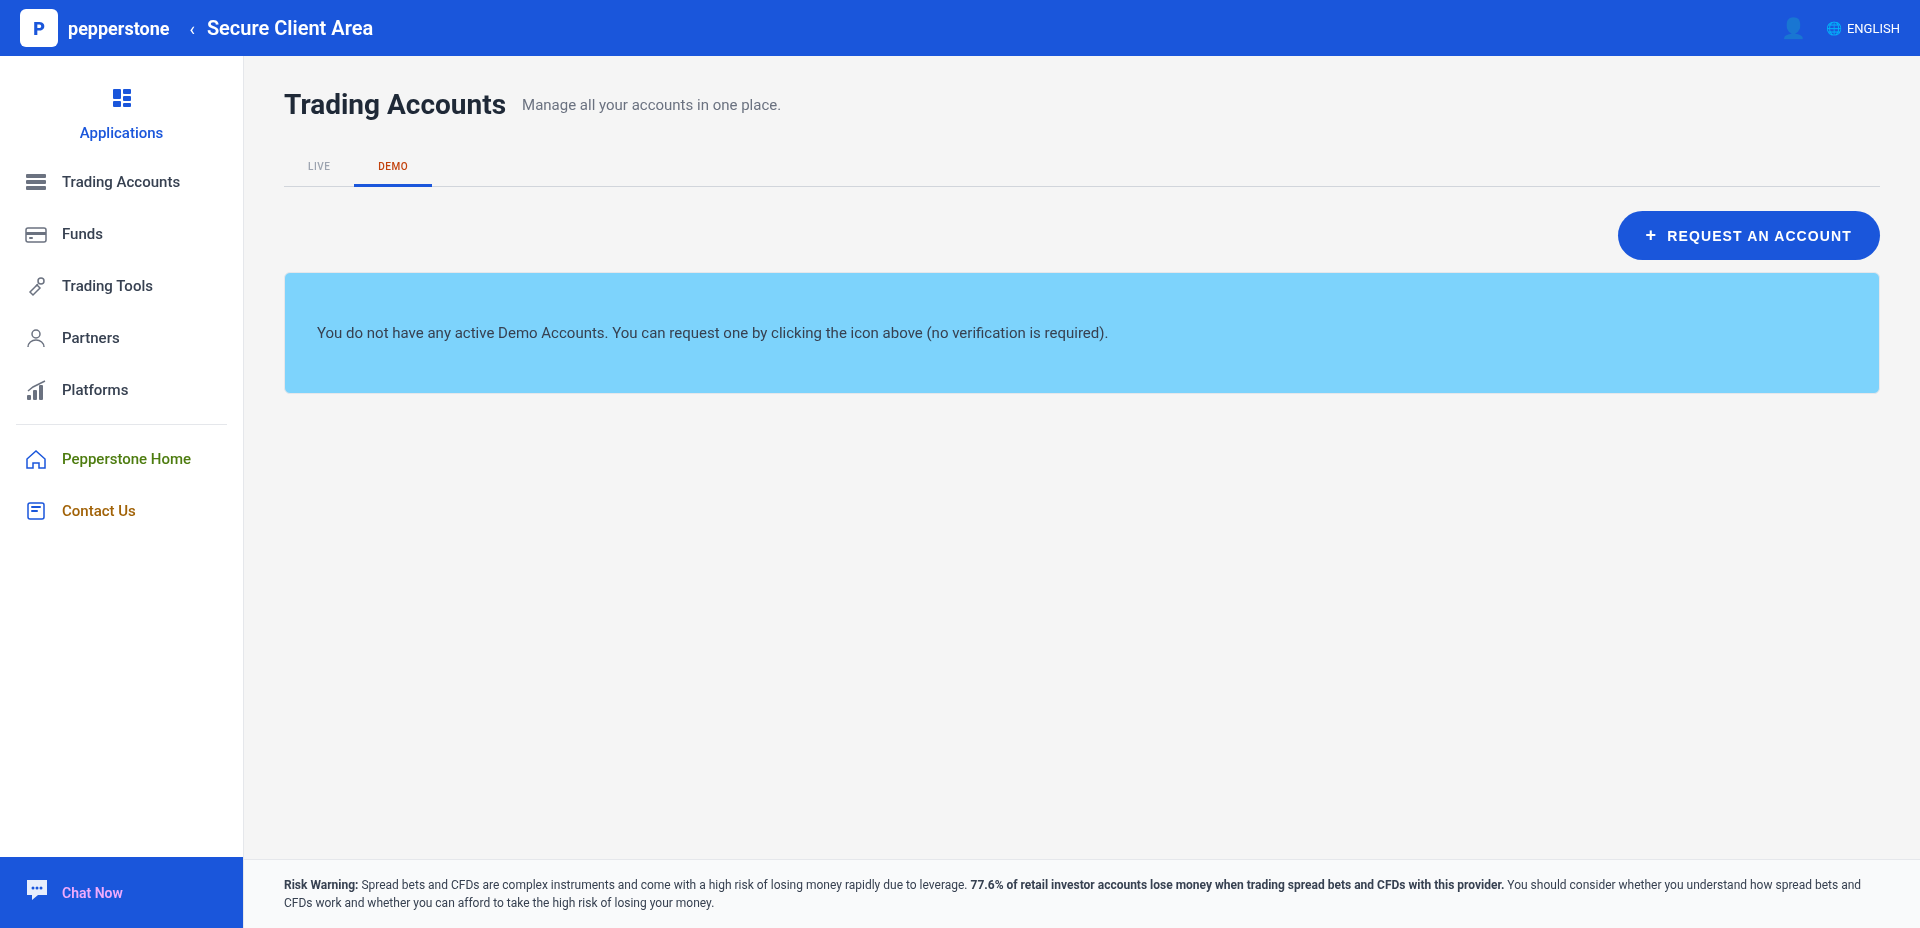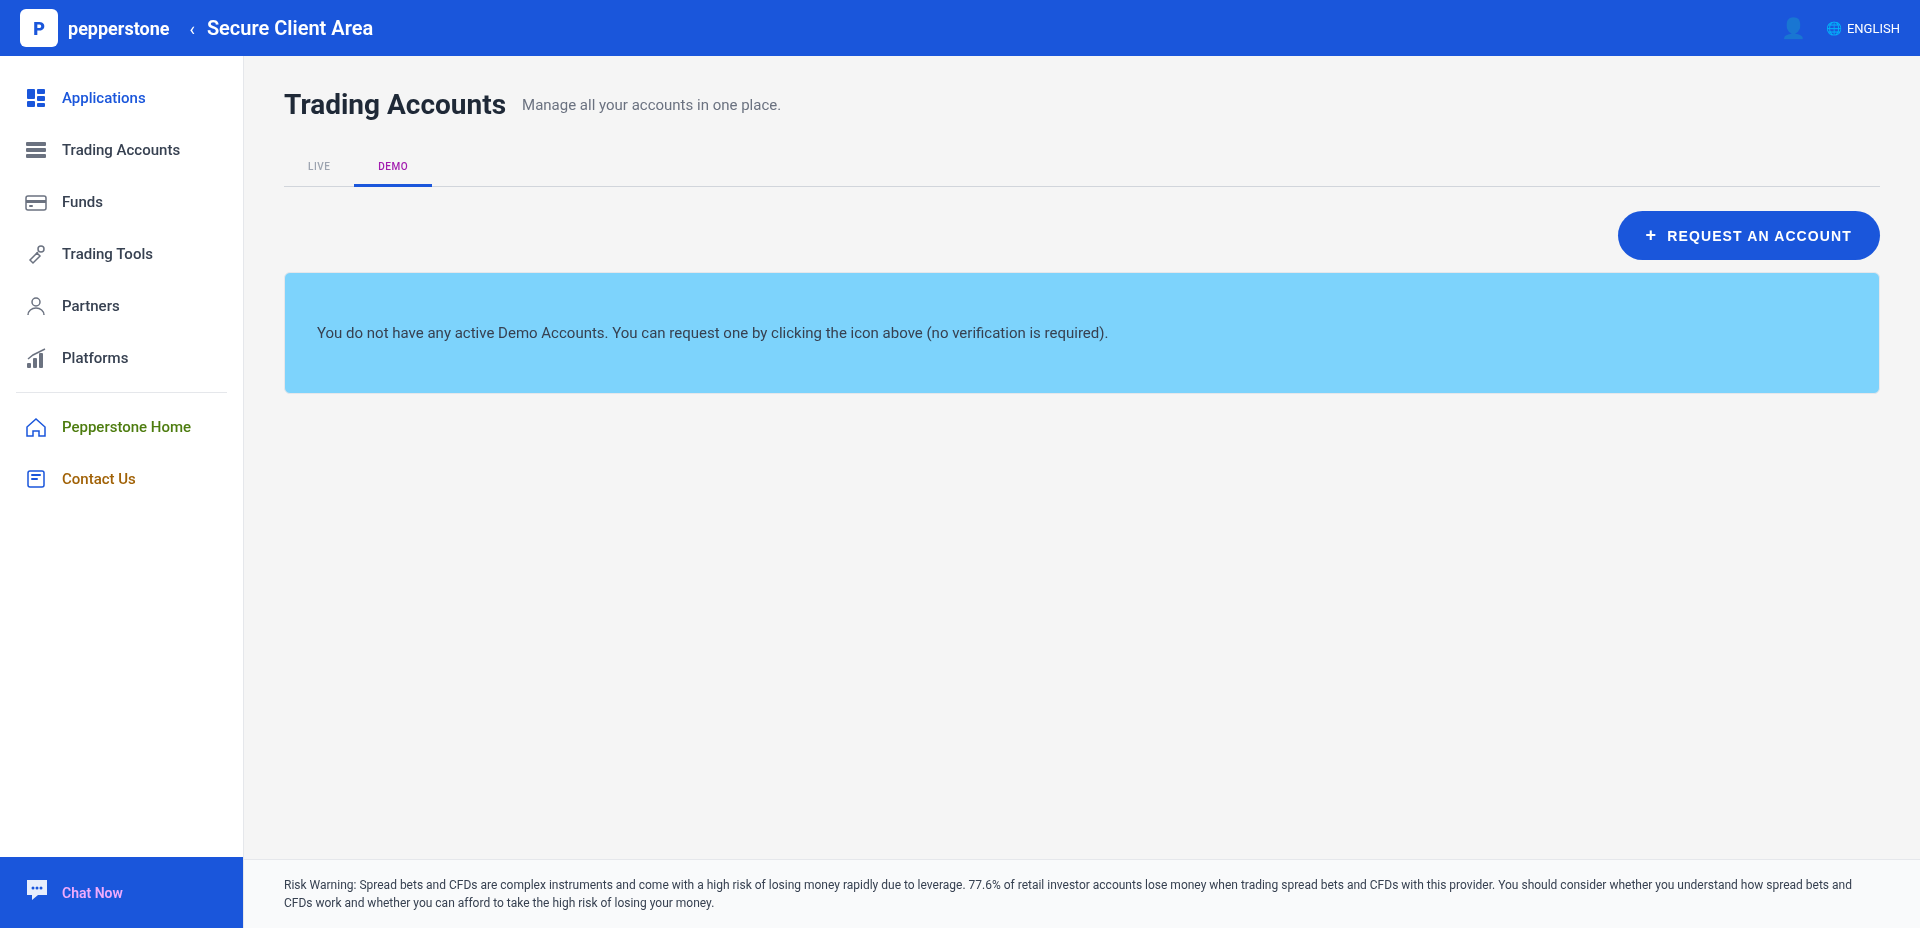--- a/index.html
+++ b/index.html
@@ -93,21 +93,21 @@
     .sidebar-item {
       display: flex;
       align-items: center;
       gap: 14px;
       padding: 14px 24px;
       cursor: pointer;
       color: #374151;
       font-size: 15px;
       font-weight: 500;
     }
-    .sidebar-item.active { color: #1a56db; }
+    .sidebar-item.active { color: #1a56db; flex-direction: column; }
     .sidebar-item-icon {
       width: 24px;
       height: 24px;
       display: flex;
       align-items: center;
       justify-content: center;
       font-size: 18px;
       color: inherit;
       flex-shrink: 0;
     }
@@ -174,21 +174,21 @@
       font-size: 10px;
       font-weight: 500;
       color: #9ca3af;
       cursor: pointer;
       border-bottom: 3px solid transparent;
       letter-spacing: 0.05em;
       text-transform: uppercase;
       margin-bottom: -1px;
     }
     .tab.active {
-      color: #a21caf;
+      color: #c2410c;
       border-bottom: 3px solid #1a56db;
     }
 
     
     .request-btn-row {
       display: flex;
       justify-content: flex-end;
       margin-bottom: 12px;
     }
     .request-btn {
@@ -221,21 +221,21 @@
 
     
     .risk-warning {
       background: #f9fafb;
       border-top: 1px solid #e5e7eb;
       padding: 16px 40px;
       font-size: 12px;
       color: #374151;
       line-height: 1.5;
     }
-    .risk-warning strong { font-weight: 400; }
+    .risk-warning strong { font-weight: 700; }
   </style>
 </head>
 <body>
 
 <header class="header">
   <div class="header-logo">
     <div class="logo-icon">P</div>
     <span>pepperstone</span>
   </div>
   <span class="header-back">‹</span>

